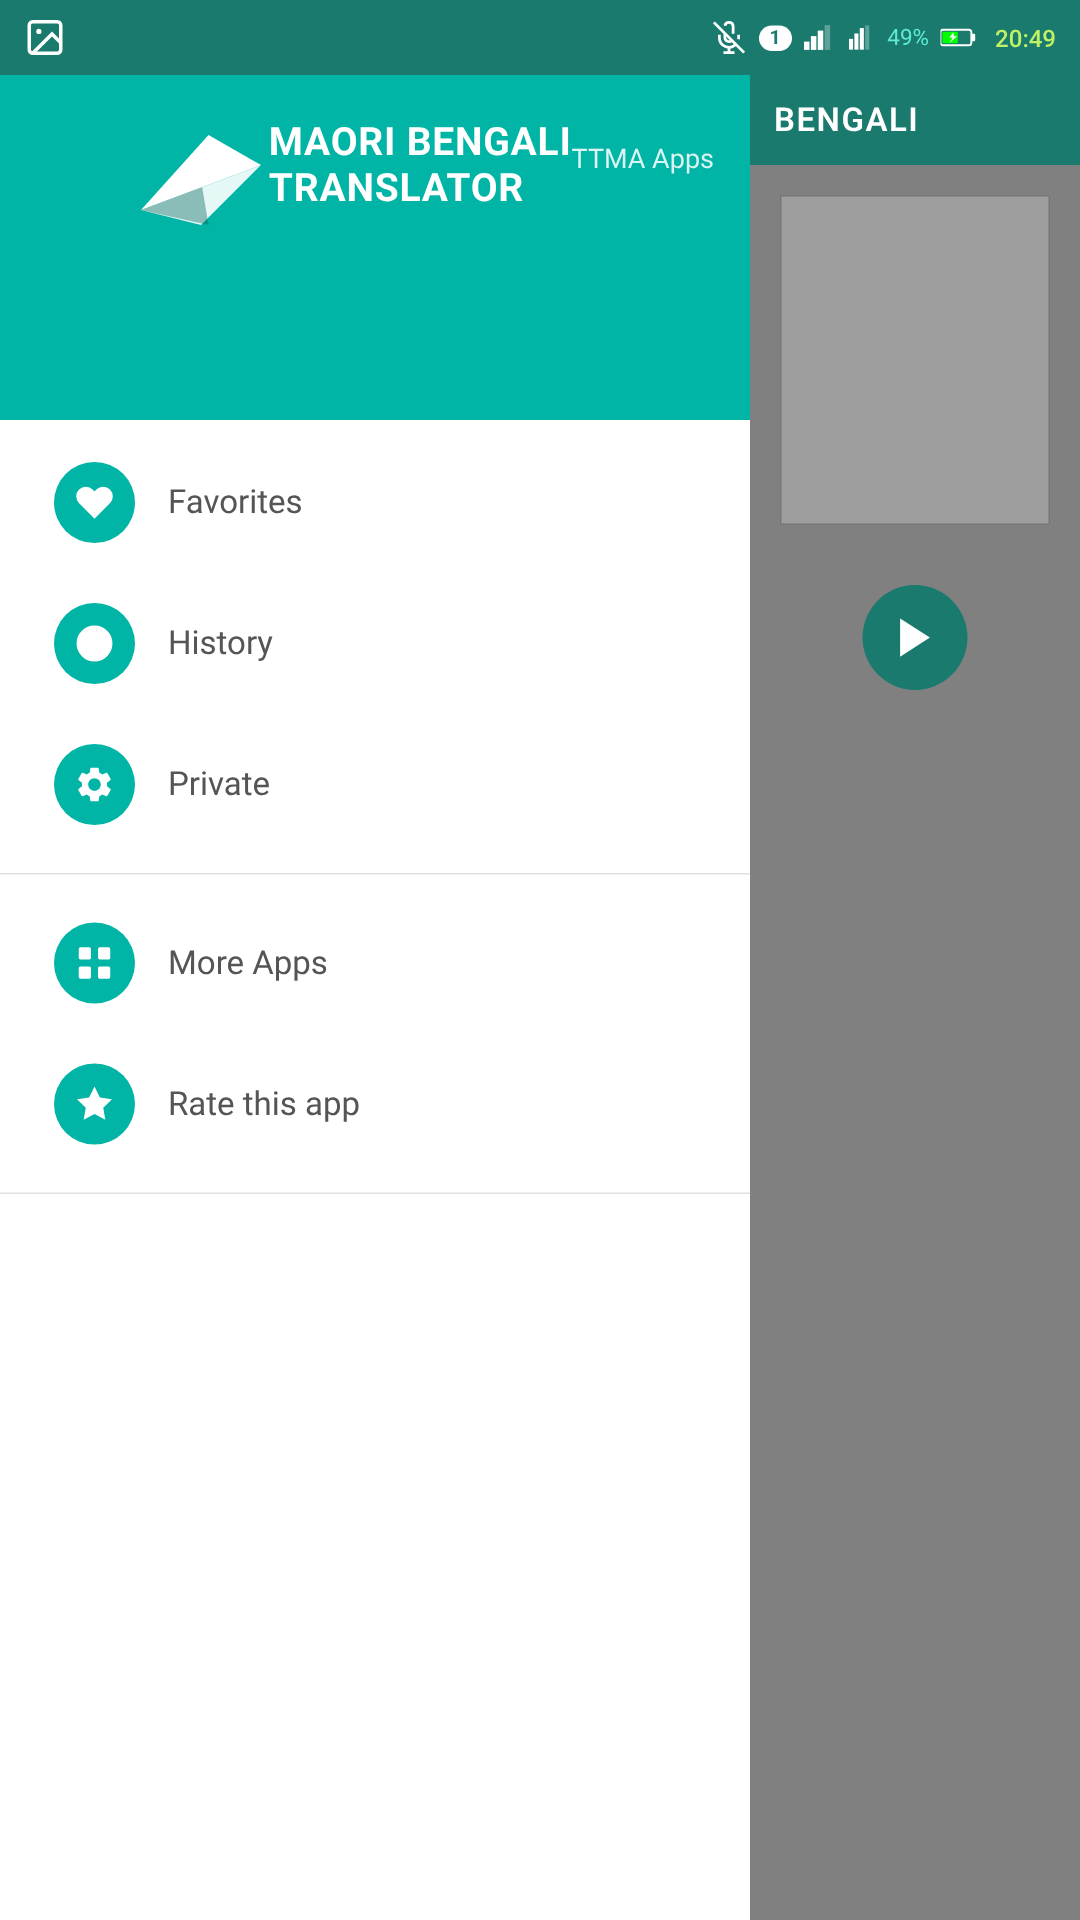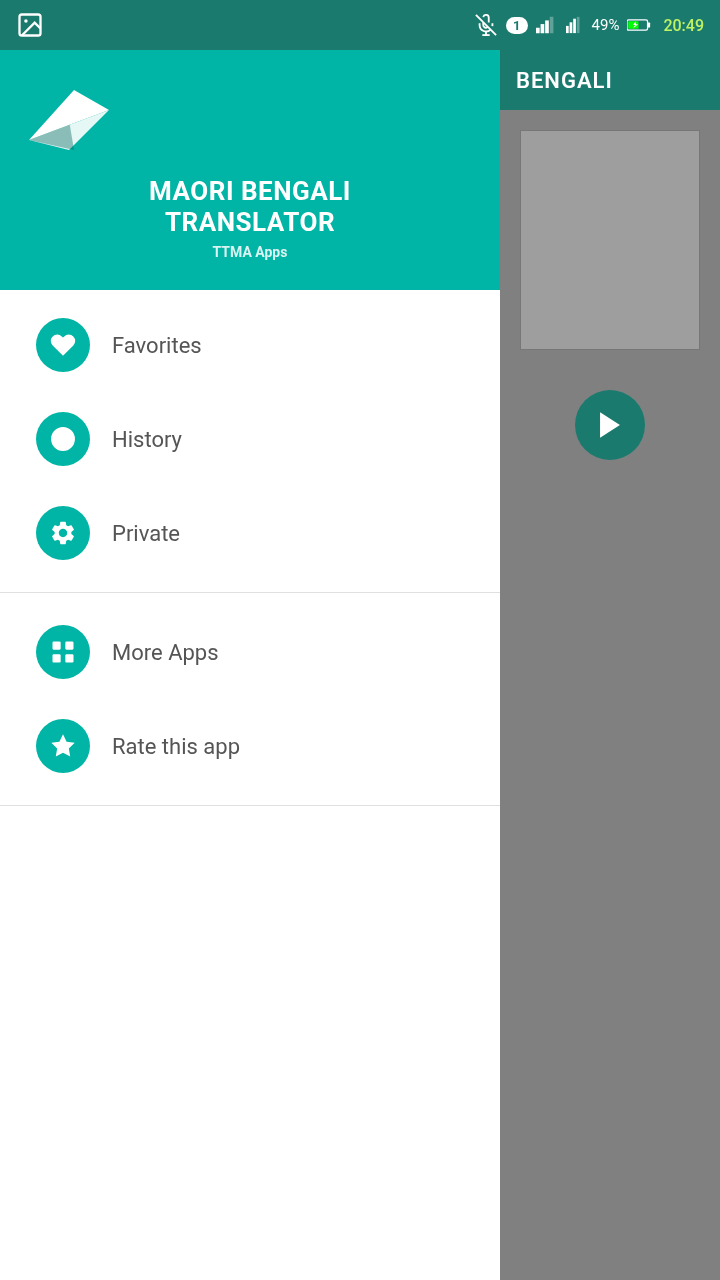--- a/index.html
+++ b/index.html
@@ -63,23 +63,22 @@
       display: flex;
       flex-direction: column;
     }
 
     
     .drawer-header {
       background: #00b5a5;
       padding: 30px 24px 30px 24px;
       min-height: 230px;
       display: flex;
-      flex-direction: column;
+      flex-direction: row;
       justify-content: flex-end;
-      text-align: center;
     }
 
     .drawer-logo {
       width: 90px;
       height: 80px;
       margin-bottom: 16px;
     }
 
     .drawer-logo svg {
       width: 90px;
@@ -90,22 +89,23 @@
       color: white;
       font-size: 26px;
       font-weight: 700;
       line-height: 1.2;
       margin-bottom: 6px;
       letter-spacing: 0.5px;
     }
 
     .drawer-app-subtitle {
       color: rgba(255,255,255,0.85);
-      font-size: 14px;
-      font-weight: 700;
+      font-size: 18px;
+      font-weight: 400;
+      margin-top: 16px;
     }
 
     
     .drawer-menu {
       flex: 1;
       overflow-y: auto;
     }
 
     .menu-section {
       padding: 8px 12px;
@@ -237,21 +237,21 @@
       <rect x="15" y="0" width="4" height="18" fill="rgba(255,255,255,0.3)"></rect>
     </svg>
 
     <svg width="18" height="18" viewBox="0 0 20 18" fill="white">
       <rect x="0" y="10" width="3" height="8"></rect>
       <rect x="4" y="6" width="3" height="12"></rect>
       <rect x="8" y="2" width="3" height="16"></rect>
       <rect x="12" y="0" width="3" height="18" fill="rgba(255,255,255,0.3)"></rect>
     </svg>
 
-    <span style="color:#ffffff; font-size:15px;">49%</span>
+    <span style="color:#5eead4; font-size:15px;">49%</span>
     <svg width="24" height="14" viewBox="0 0 28 14" fill="white">
       <rect x="0" y="1" width="24" height="12" rx="2" fill="none" stroke="white" stroke-width="1.5"></rect>
       <rect x="1.5" y="2.5" width="12" height="9" fill="#00ff00" rx="1"></rect>
       <rect x="24" y="4" width="3" height="6" rx="1" fill="white"></rect>
 
       <path d="M10 3 L7 7 L9.5 7 L7 11 L13 6 L10.5 6 Z" fill="white"></path>
     </svg>
 
     <span style="color:#bef264; font-size:16px; font-weight:500; margin-left:4px;">20:49</span>
   </div>

